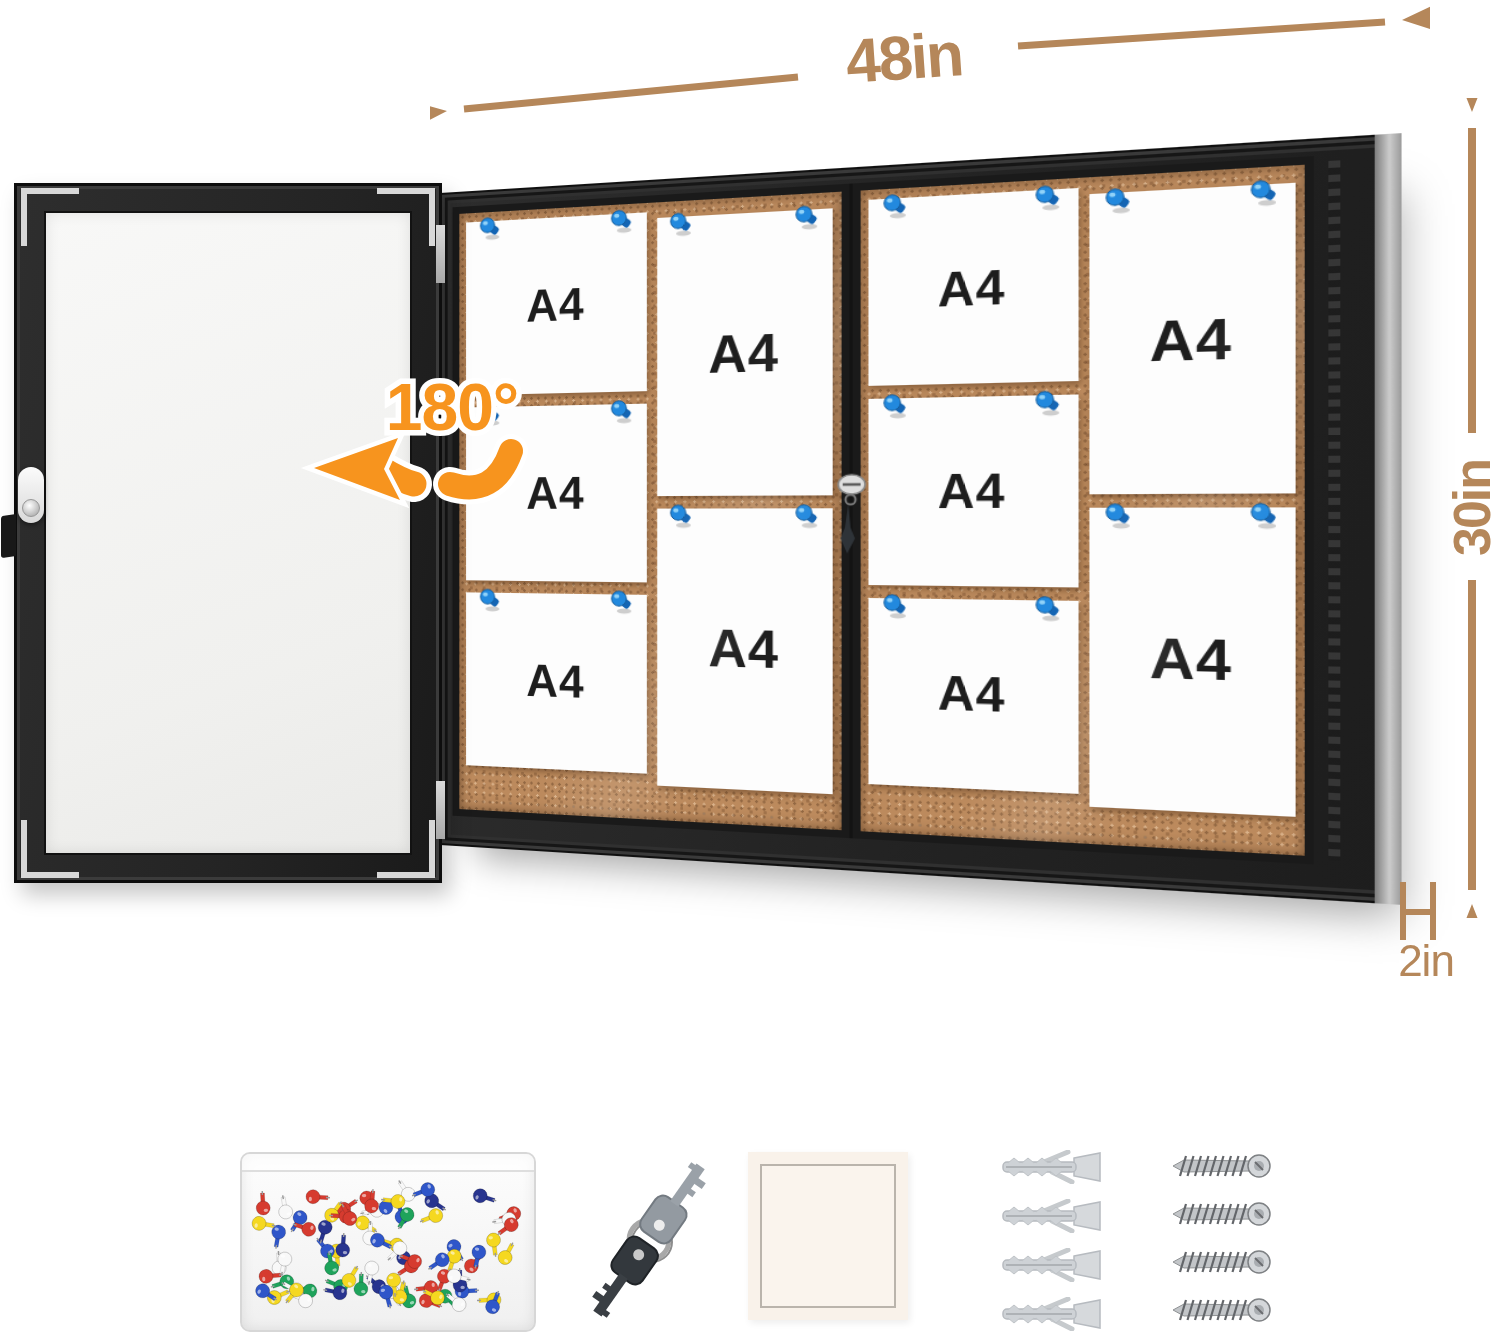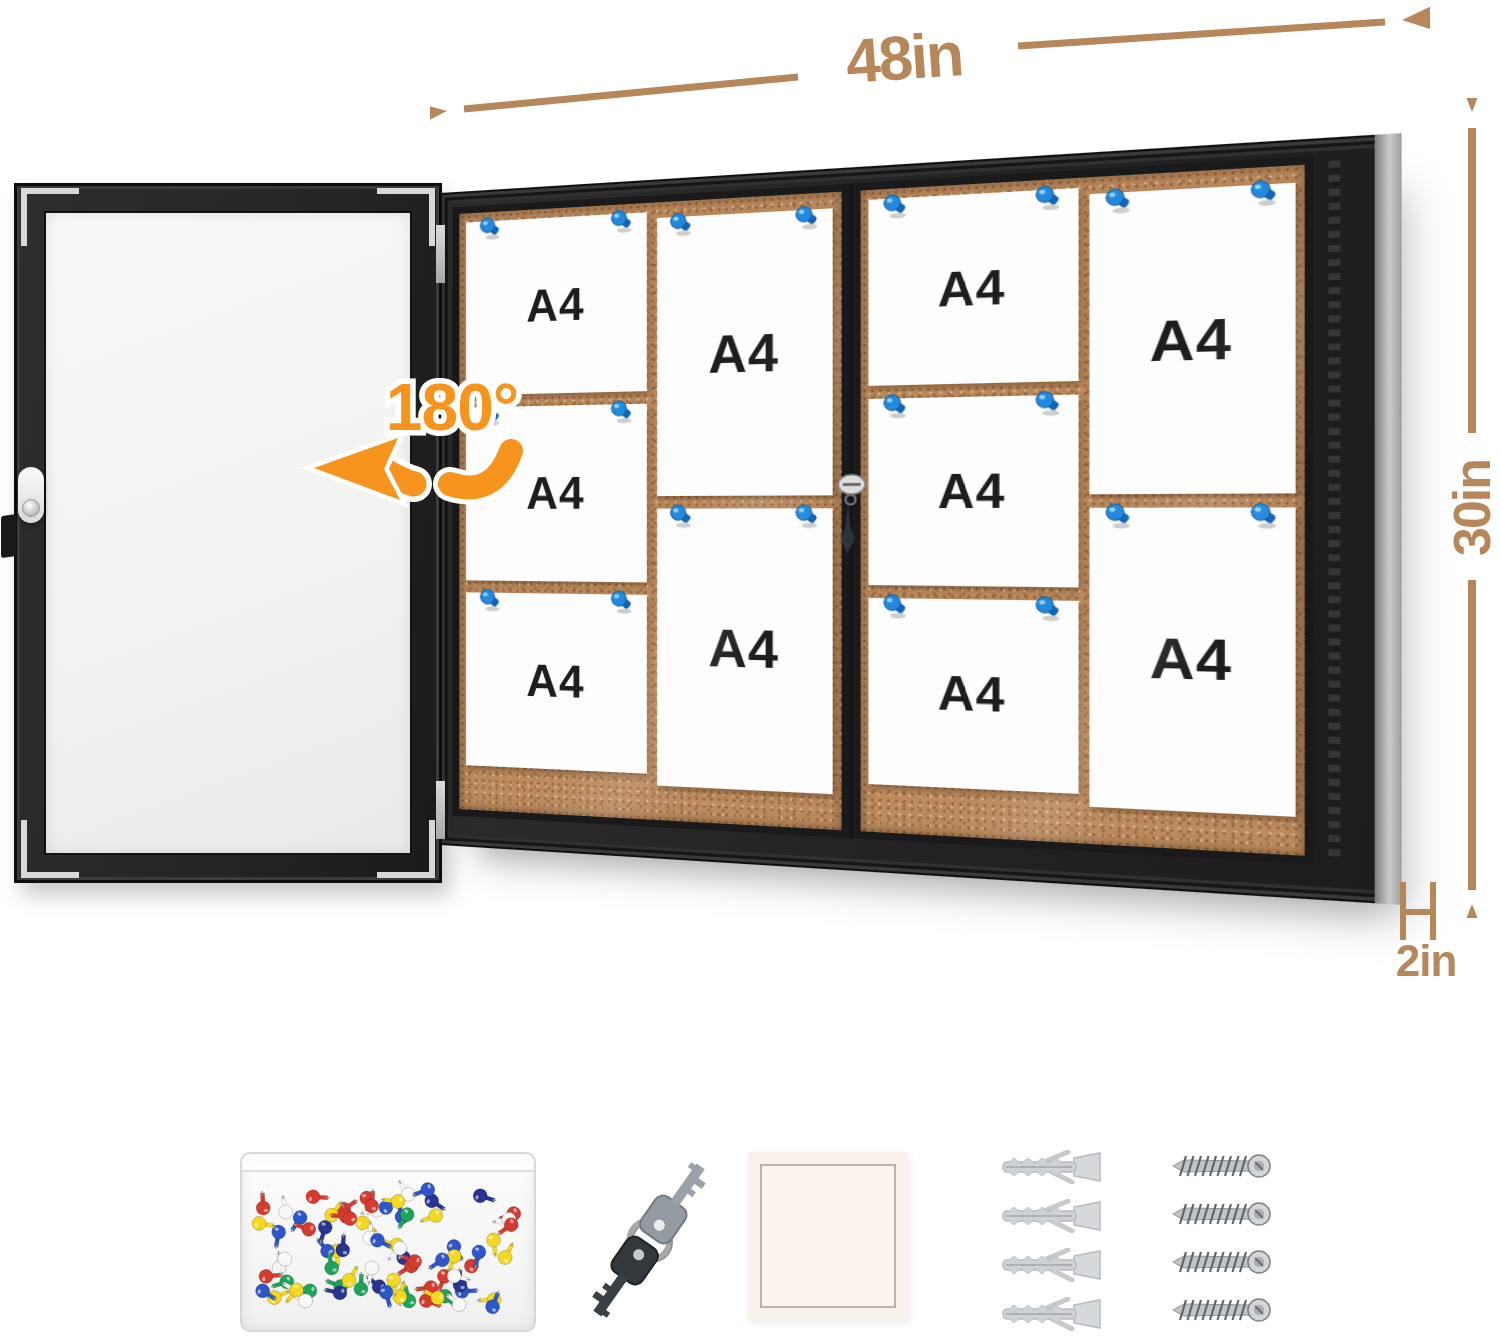--- a/index.html
+++ b/index.html
@@ -91,21 +91,21 @@
     position:absolute;left:-13px;top:332px;width:15px;height:42px;background:#181818;
     border-radius:3px 0 0 3px;transform:skewY(-8deg);
   }
   #door .hinge{position:absolute;right:-3px;width:9px;height:58px;background:linear-gradient(#dadada,#a8a8a8);}
   #door .hinge.top{top:42px;}
   #door .hinge.bot{bottom:44px;}
   
   .anno{position:absolute;z-index:7;}
   #depth-label{
     position:absolute;left:1378px;top:936px;width:96px;z-index:7;text-align:center;
-    font-size:44px;font-weight:bold;color:#b5875a;letter-spacing:-1px;
+    font-size:44px;font-weight:normal;color:#b5875a;letter-spacing:-1px;
   }
   
   .accessory{position:absolute;}
   #pin-box{
     left:240px;top:1152px;width:292px;height:176px;border-radius:10px;
     border:2px solid #d7d7d7;background:linear-gradient(#fdfdfd,#f0f0f0);
     box-shadow:inset 0 0 14px rgba(0,0,0,.09);overflow:hidden;
   }
   #pin-box::before{
     content:'';position:absolute;left:0;right:0;top:0;height:16px;

